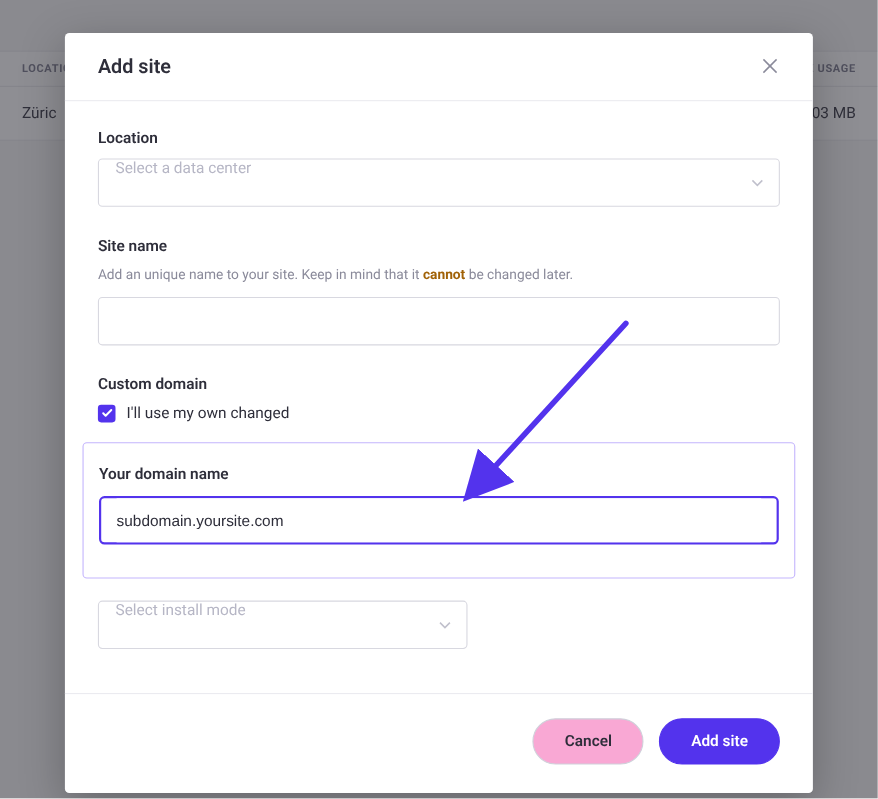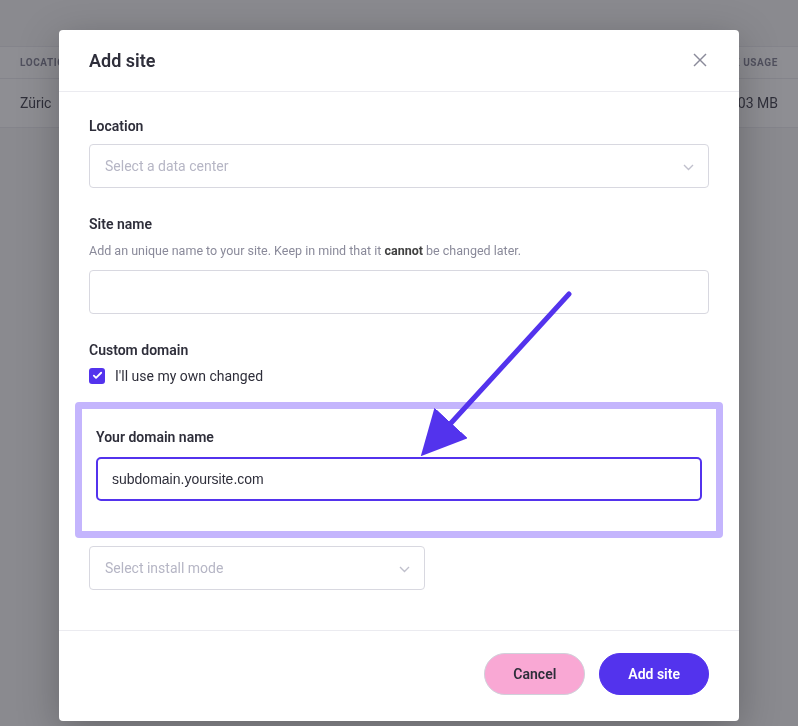--- a/index.html
+++ b/index.html
@@ -90,33 +90,33 @@
       color: #2e2e3a;
       margin-bottom: 10px;
       display: block;
     }
     .field-hint {
       font-size: 12.5px;
       color: #8a8a9a;
       margin-bottom: 10px;
       line-height: 1.4;
     }
-    .field-hint b { color:#404040; }
+    .field-hint b { color:#a16207; }
 
     .select-box, .text-input, .small-select {
       width: 100%;
       border: 1px solid #d8d8e0;
       border-radius: 4px;
       height: 44px;
       padding: 0 15px;
       font-size: 14px;
       color: #2e2e3a;
       background: #fff;
       display: flex;
-      align-items: center;
+      align-items: flex-start;
       position: relative;
     }
     .select-box .placeholder, .small-select .placeholder { color: #b6b6c5; }
     .select-box .chev, .small-select .chev {
       position: absolute;
       right: 14px;
       top: 50%;
       transform: translateY(-50%);
       color: #c0c0cc;
     }
@@ -132,23 +132,23 @@
       background: #5333ed;
       border-radius: 3px;
       display: flex; align-items: center; justify-content: center;
       cursor: pointer;
     }
     .checkbox svg { width:11px; height:11px; color:#fff; }
     .checkbox-label { font-size: 14px; color:#2e2e3a; }
 
     
     .highlight-box {
-      border: 7px solid #c4b5fd;
+      border: 1px solid #c4b5fd;
       border-radius: 4px;
-      margin: 18px -14px 8px -14px;
+      margin: 18px -14px 20px -14px;
       padding: 20px 14px 30px 14px;
     }
     .highlight-box .field-label { margin-bottom: 12px; }
 
     .domain-input {
       border: 2px solid #5333ed;
       border-radius: 5px;
       height: 44px;
       padding: 0 14px;
       display: flex; 

